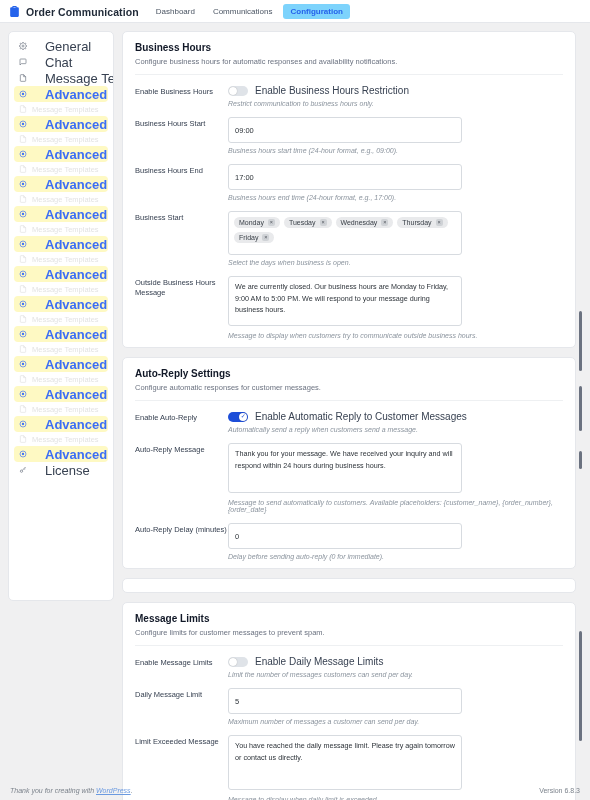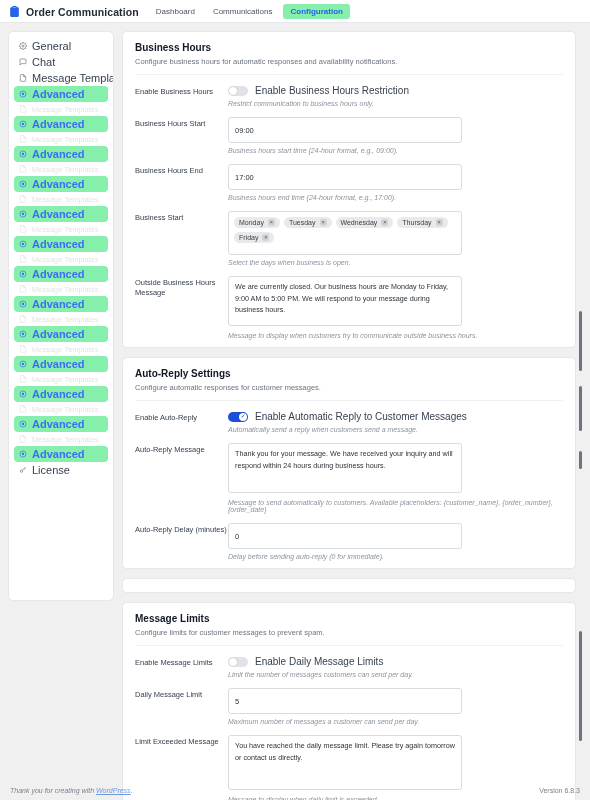--- a/index.html
+++ b/index.html
@@ -31,49 +31,49 @@
   .brand-title { font-size: 10.5px; font-weight: 700; color: #1f2937; letter-spacing: .1px; }
   .nav { display: flex; align-items: flex-end; gap: 4px; }
   .nav-tab {
     font-size: 8px;
     color: #4b5563;
     padding: 3px 7px;
     border-radius: 3px;
     white-space: nowrap;
     cursor: pointer;
   }
-  .nav-tab.active { background: #86efac; color: #2563eb; font-weight: 600; }
+  .nav-tab.active { background: #7dd3fc; color: #2563eb; font-weight: 600; }
 
   
   .shell { display: flex; padding: 8px; gap: 8px; height: 777px; align-items: flex-start; }
 
   
   .sidebar {
     width: 106px;
     flex: 0 0 106px;
     background: #ffffff;
     border: 1px solid #e5e7eb;
     border-radius: 5px;
     padding: 6px 5px;
     height: 570px;
     overflow: hidden;
   }
   .side-item {
-    display: flex; align-items: center; gap: 5px;
+    display: flex; align-items: center; gap: 18px;
     padding: 4px 5px;
     border-radius: 4px;
-    font-size: 11px;
+    font-size: 13px;
     color: #374151;
     cursor: pointer;
     white-space: nowrap;
     line-height: 1;
     height: 16px;
   }
   .side-item .ic { width: 8px; height: 8px; flex: 0 0 8px; display: flex; align-items: center; justify-content: center; color: #6b7280; }
-  .side-item.adv { background: #86efac; color: #3b6ef5; font-weight: 600; }
+  .side-item.adv { background: #fef9c3; color: #3b6ef5; font-weight: 600; }
   .side-item.adv .ic { color: #3b6ef5; }
   .side-ghost {
     display: flex; align-items: center; gap: 5px;
     padding: 3px 5px;
     font-size: 7.5px;
     color: #111;
     opacity: .13;
     filter: blur(.45px);
     height: 14px;
     white-space: nowrap;

